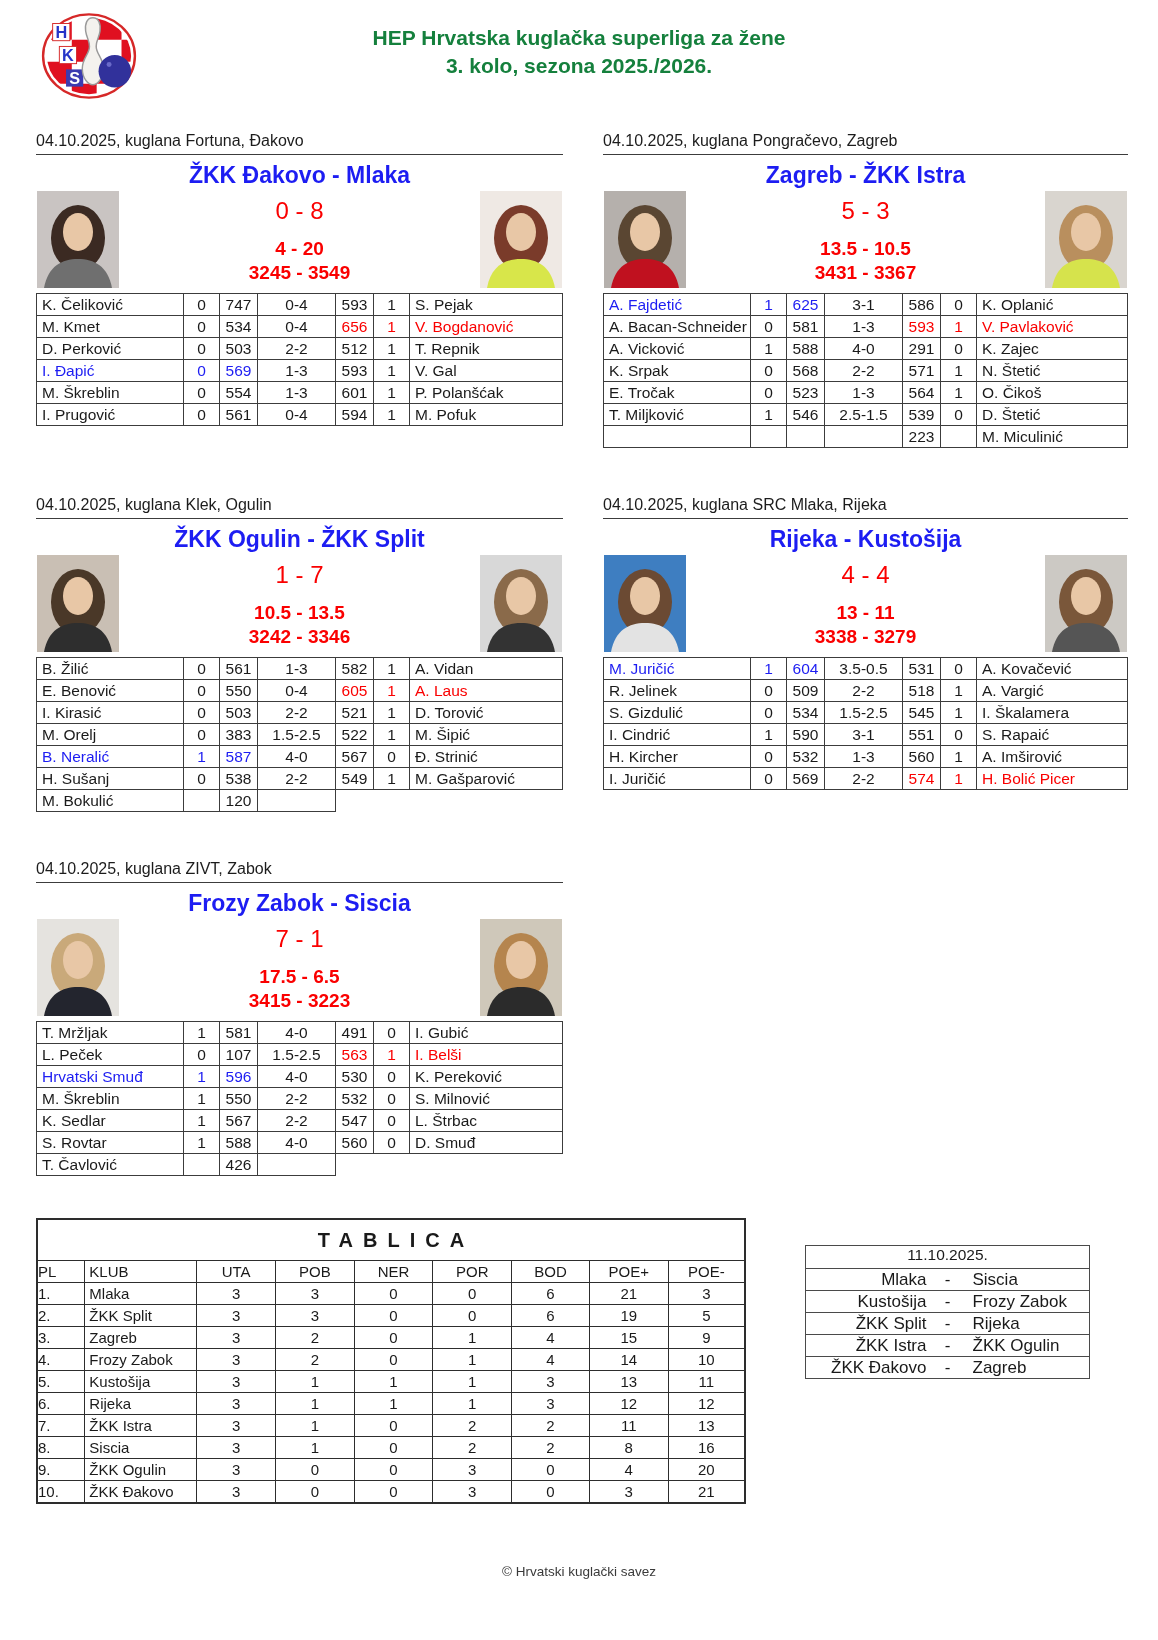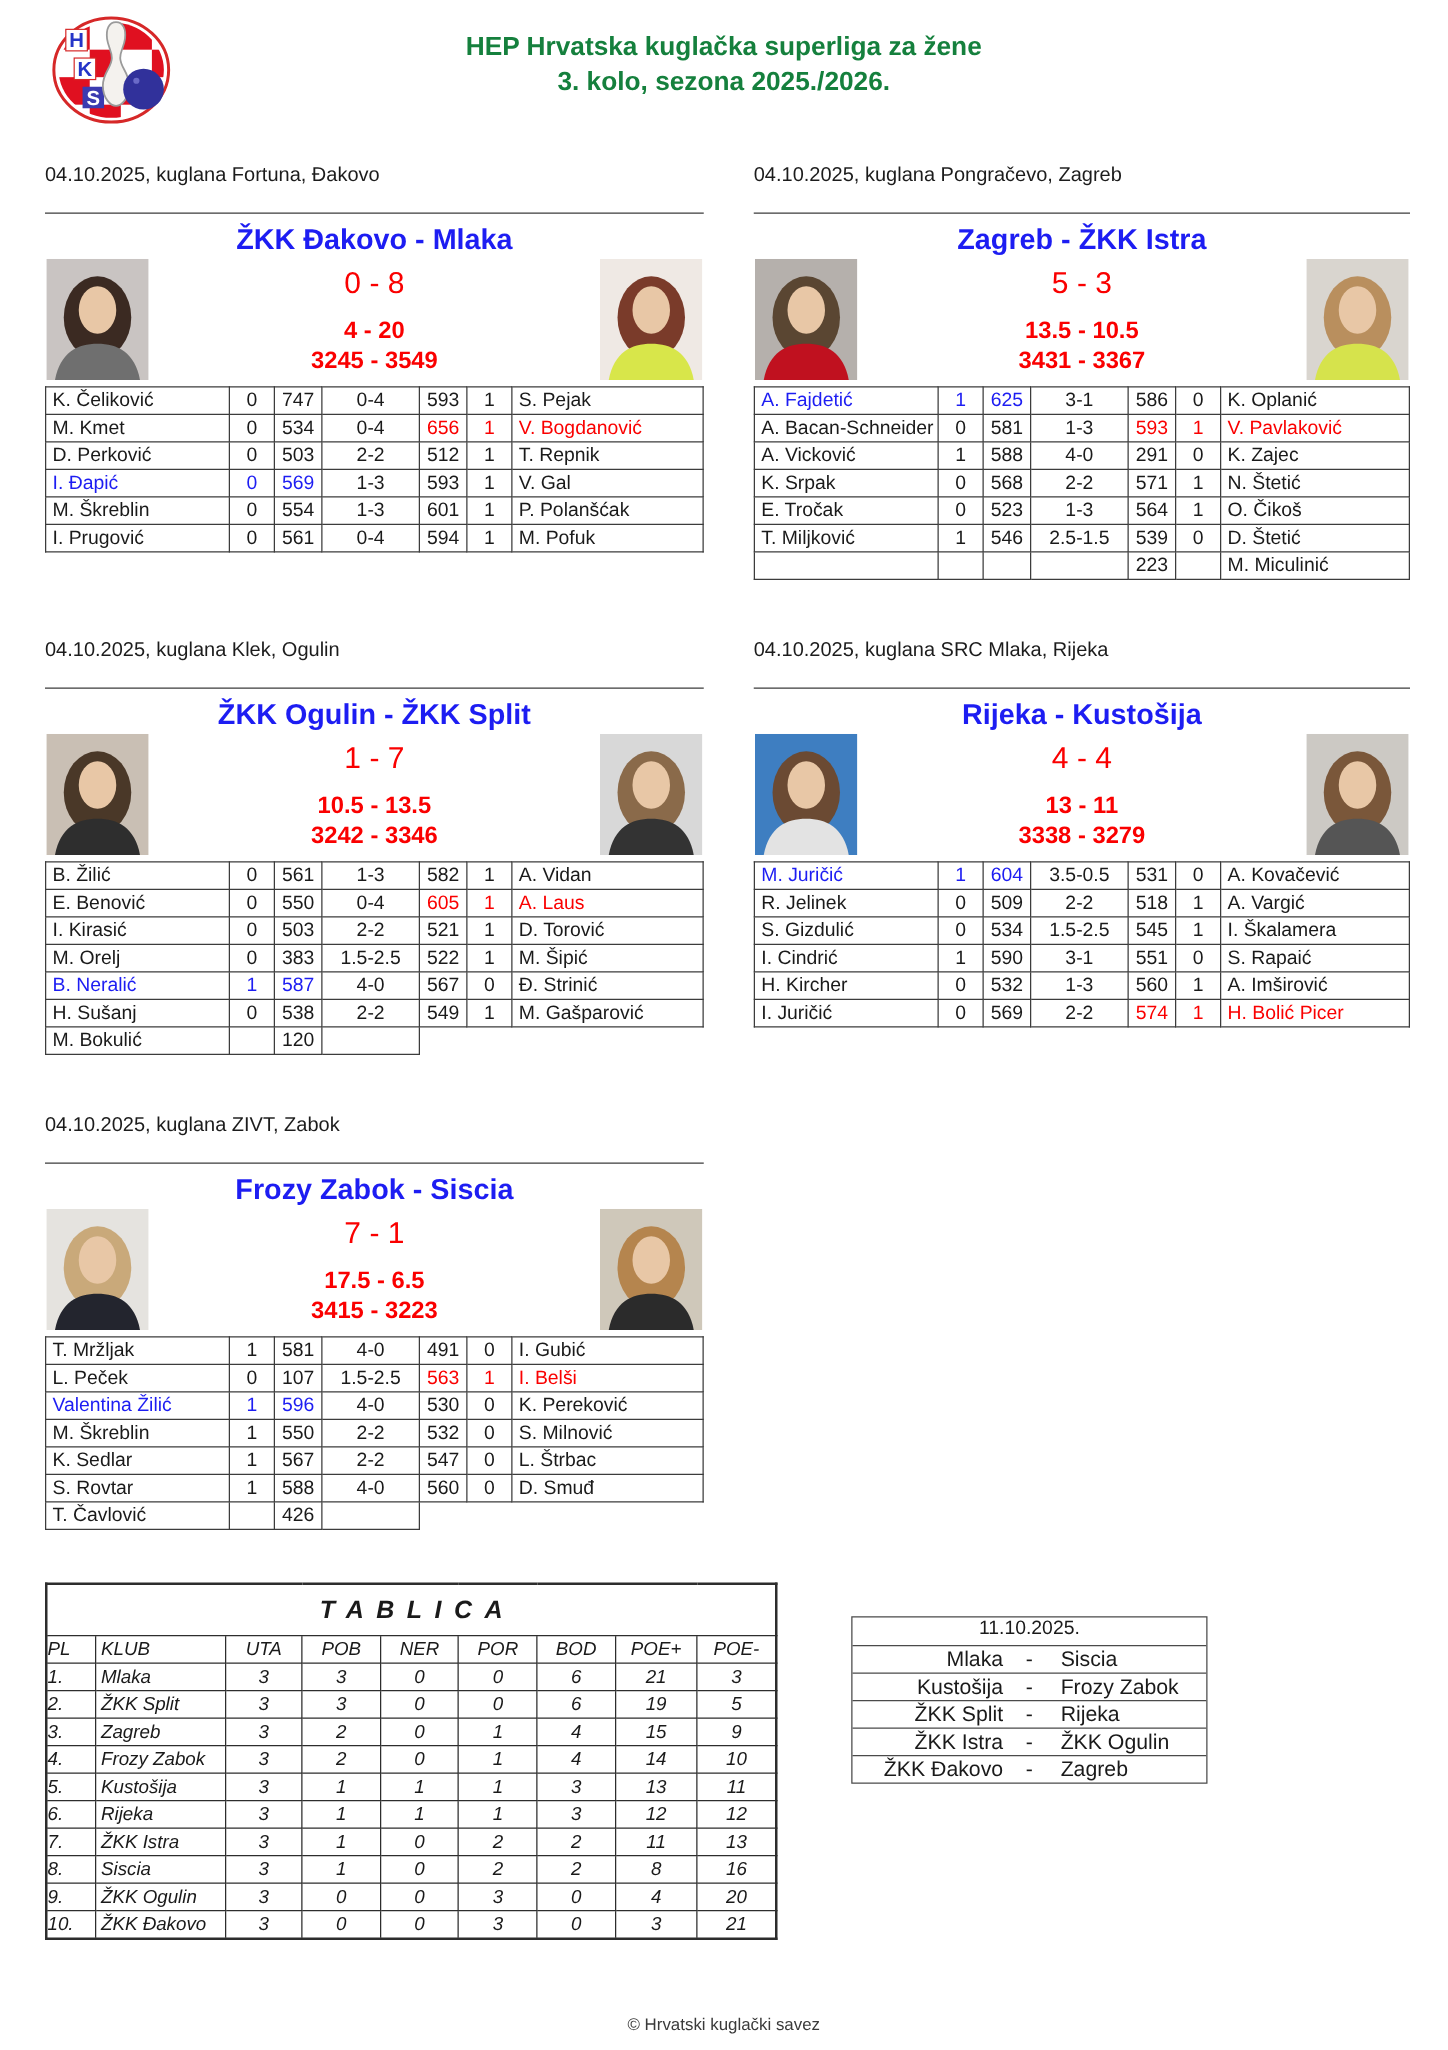--- a/index.html
+++ b/index.html
@@ -9,41 +9,41 @@
 
   
   .top { position:relative; padding-top:24px; height:92px; }
   .logo { position:absolute; left:38px; top:12px; width:102px; height:88px; }
   .titles { text-align:center; font-weight:bold; font-size:21px; line-height:28px; color:#15803d; }
 
   
   .grid { margin:16px 30px 0 36px; width:1092px; display:grid;
           grid-template-columns:527px 525px; column-gap:40px; row-gap:48px; align-items:start; }
   .match { width:100%; }
-  .mdate { font-size:16px; color:#1c1c1c; padding-bottom:20px; border-bottom:1.5px solid #3c3c3c; }
+  .mdate { font-size:16px; color:#1c1c1c; padding-bottom:4px; border-bottom:1.5px solid #3c3c3c; }
   .mid { position:relative; height:138px; }
   .photo { position:absolute; top:36px; width:82px; height:97px; overflow:hidden; }
   .photo svg { display:block; width:100%; height:100%; }
   .photo-left { left:1px; } .photo-right { right:1px; }
   .mtitle { padding-top:7px; text-align:center; color:var(--blue); font-size:23px; font-weight:bold; line-height:26px; }
   .mscore { text-align:center; color:var(--red); font-size:24px; font-weight:normal; line-height:34px; margin-top:6px; }
   .msets  { text-align:center; color:var(--red); font-size:19px; font-weight:bold; line-height:22px; margin-top:10px; }
   .mpins  { text-align:center; color:var(--red); font-size:19px; font-weight:bold; line-height:22px; margin-top:2px; }
 
   table.res { width:100%; border-collapse:collapse; table-layout:fixed; }
   table.res td { border:1.5px solid #3c3c3c; height:21px; line-height:21px; font-size:15.5px;
                  padding:0; white-space:nowrap; overflow:hidden; }
   table.res td.name { text-align:left; padding-left:5px; }
   table.res td.c { text-align:center; }
   .hl-blue { color:var(--blue); }
   .hl-red  { color:var(--red); }
 
   
   .bottom { margin:42px 0 0 36px; display:flex; align-items:flex-start; }
-  table.tab { width:586px; border-collapse:collapse; border:2px solid #2d2d2d;font-style:italic; }
+  table.tab { width:710px; border-collapse:collapse; border:2px solid #2d2d2d; }
   table.tab th, table.tab td { border:1.5px solid #2d2d2d; font-size:15px; font-weight:normal;
                                height:21px; line-height:21px; padding:0; text-align:center; white-space:nowrap; }
   table.tab td.tabtitle { font-size:20px; font-weight:bold; letter-spacing:10px; text-indent:10px; height:40px; }
   table.tab .pl   { text-align:left; padding-right:1px; }
   table.tab .klub { text-align:left; padding-left:4px; }
 
   .pairs { width:283px; margin-left:59px; margin-top:27px; border:1.5px solid #4a4a4a; }
   .ptitle { font-size:23px; text-align:center; line-height:27px; padding-top:5px; }
   .pdate  { font-size:15.5px; text-align:center; padding-bottom:4px; border-bottom:1.5px solid #4a4a4a; }
   .prow { display:grid; grid-template-columns:1fr 22px 1fr; font-size:17px; line-height:21px; }
@@ -533,21 +533,21 @@
             <tr>
               <td class="name">L. Peček</td>
               <td class="c">0</td>
               <td class="c">107</td>
               <td class="c">1.5-2.5</td>
               <td class="c hl-red">563</td>
               <td class="c hl-red">1</td>
               <td class="name hl-red">I. Belši</td>
             </tr>
             <tr>
-              <td class="name hl-blue">Valentina Žilić</td>
+              <td class="name hl-blue">Hrvatski Smuđ</td>
               <td class="c hl-blue">1</td>
               <td class="c hl-blue">596</td>
               <td class="c">4-0</td>
               <td class="c">530</td>
               <td class="c">0</td>
               <td class="name">K. Pereković</td>
             </tr>
             <tr>
               <td class="name">M. Škreblin</td>
               <td class="c">1</td>

